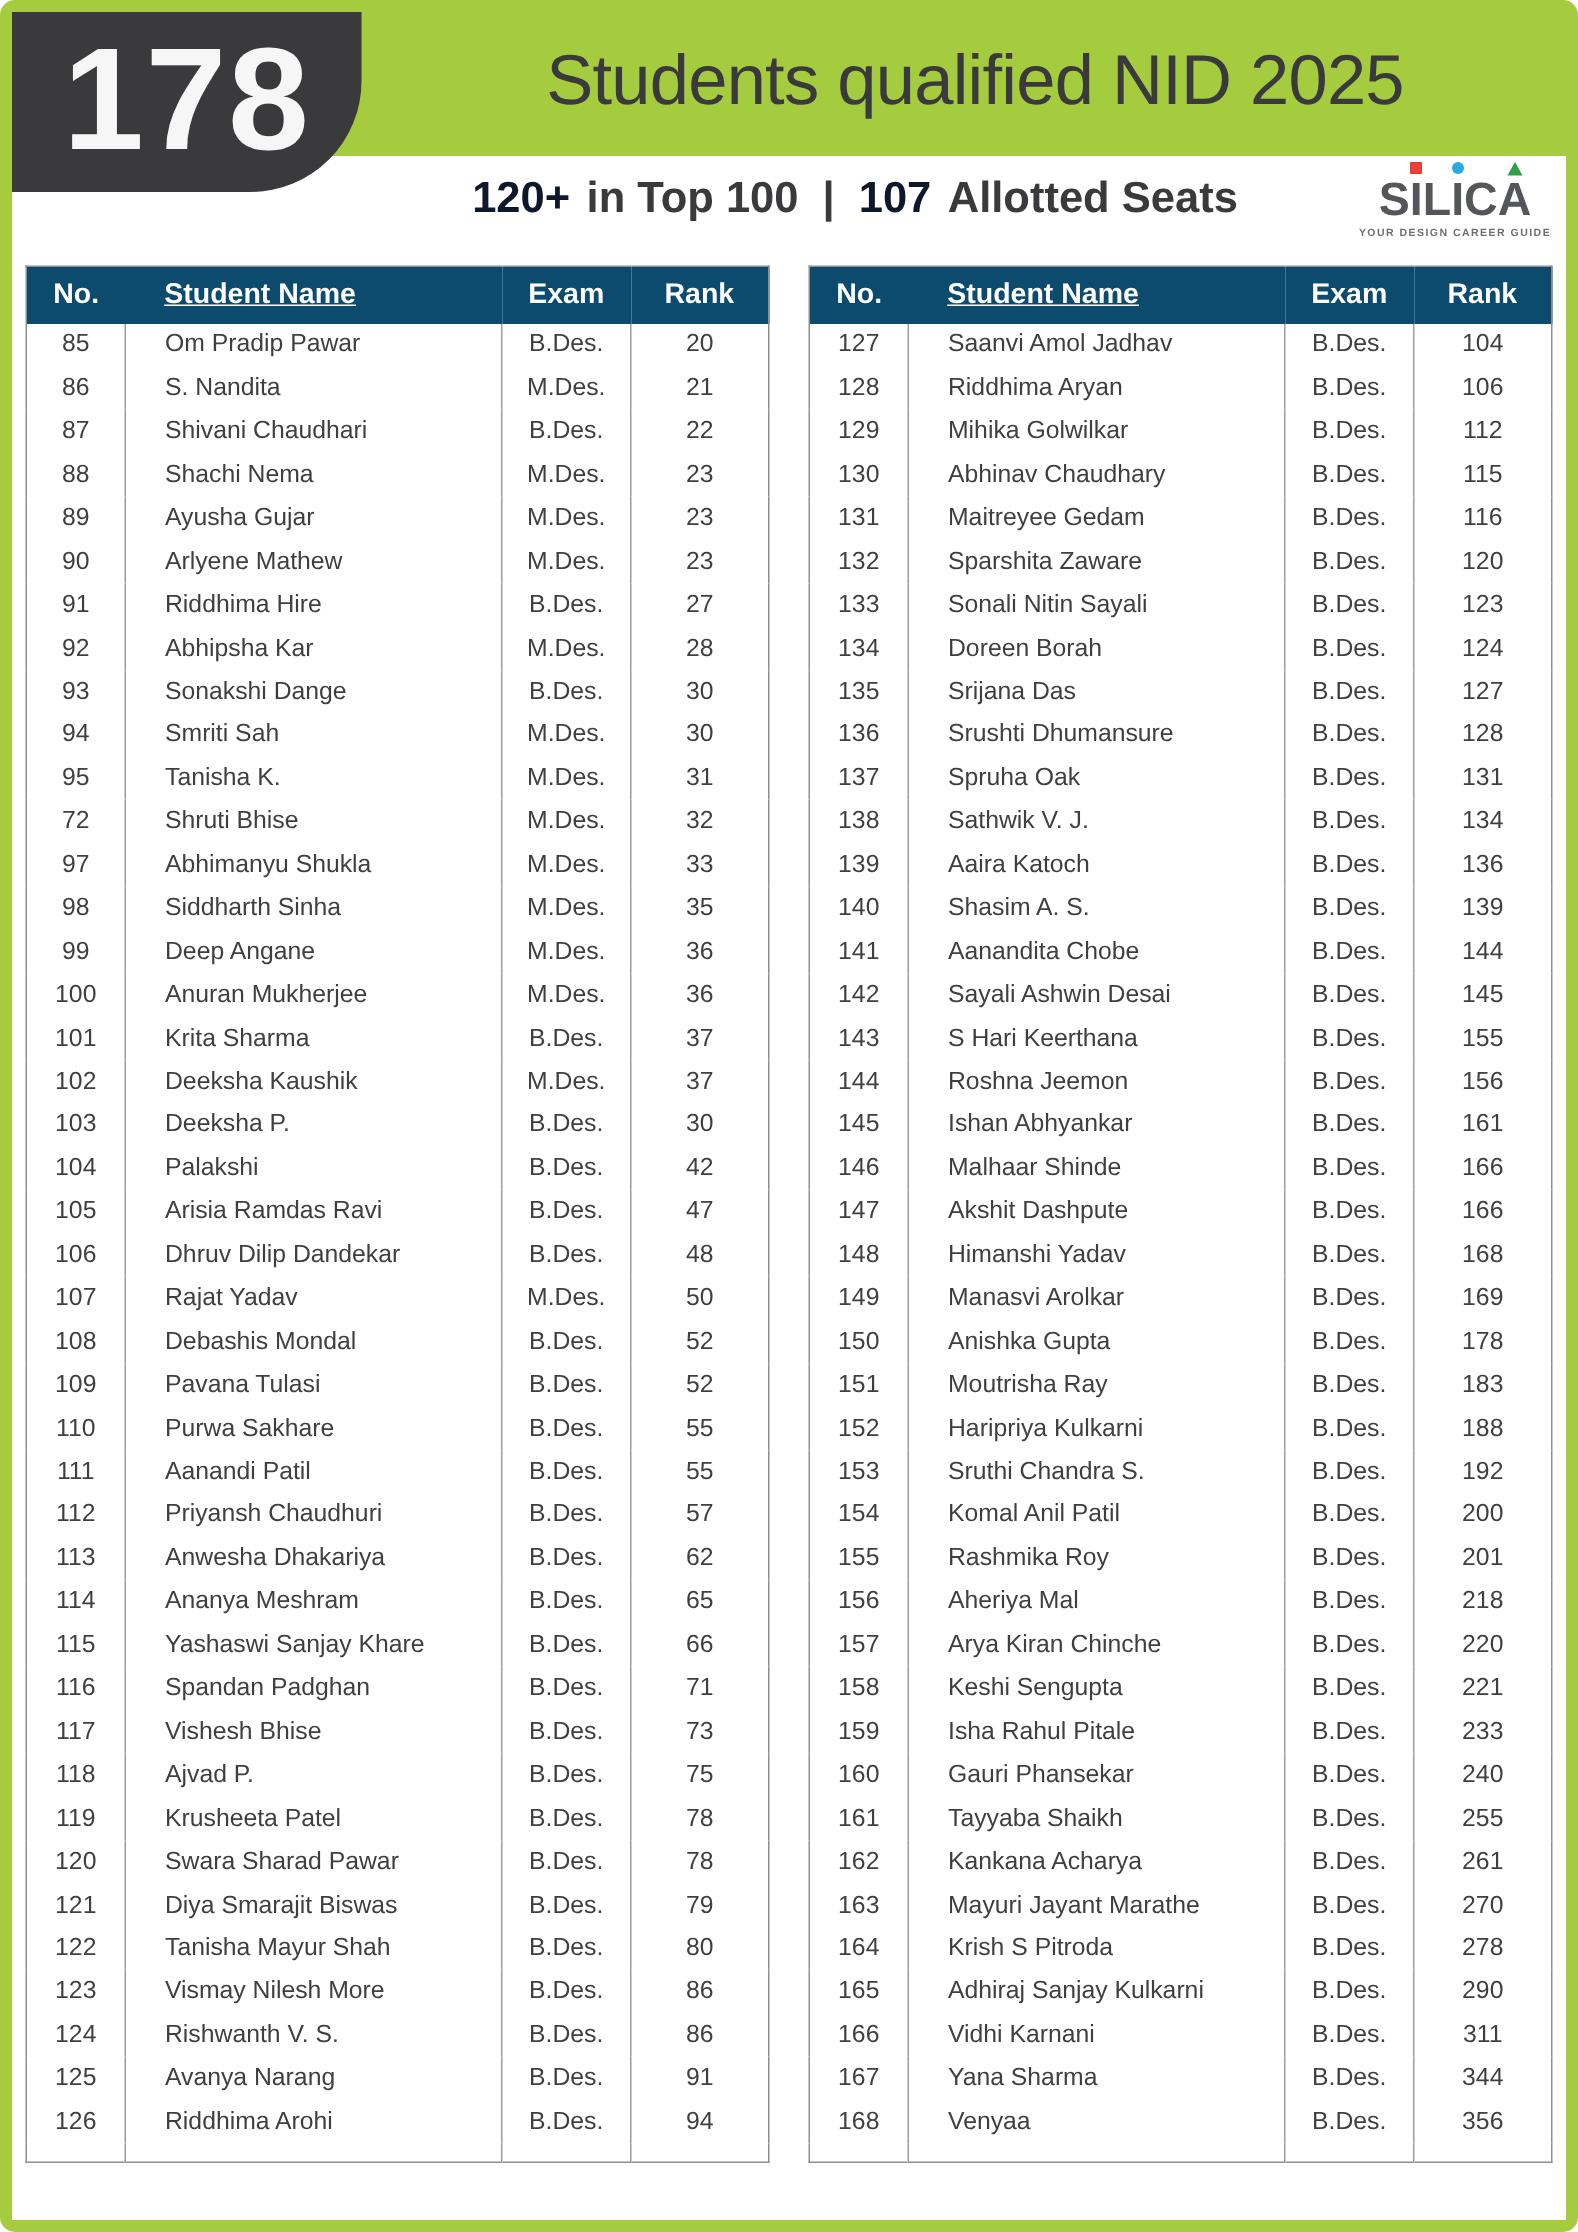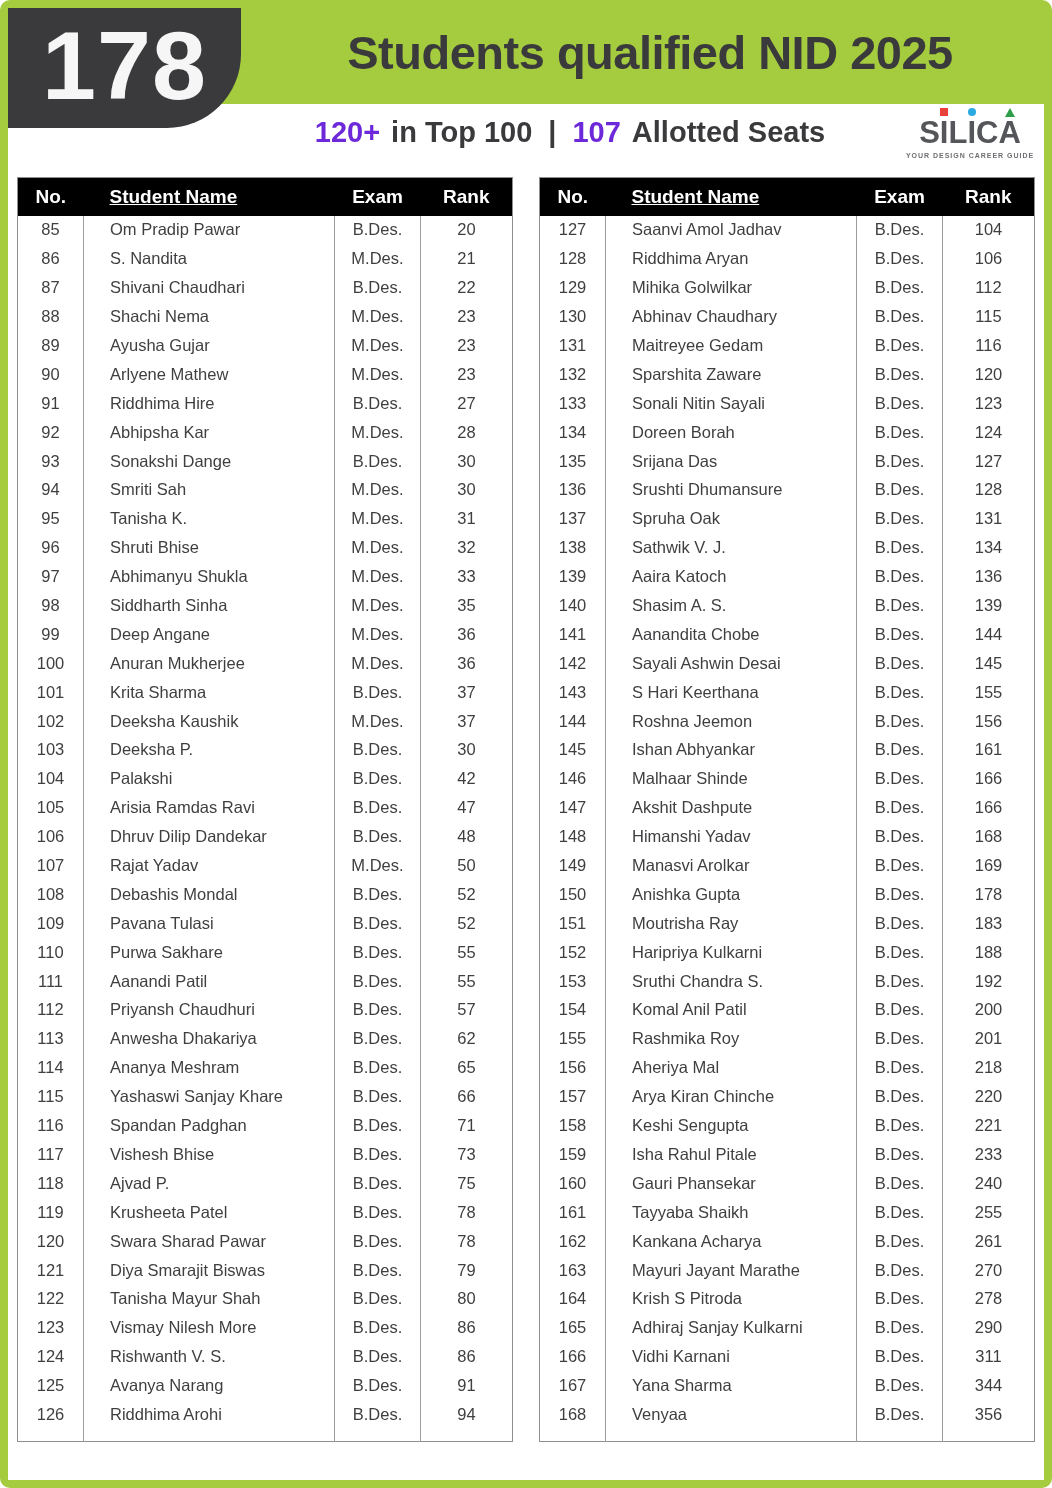--- a/index.html
+++ b/index.html
@@ -28,30 +28,30 @@
     z-index:3;
   }
   .badge span {
     color:#f6f6f6; font-size:97px; font-weight:bold;
     letter-spacing:1px; line-height:1; padding-bottom:6px;
   }
   
   .title {
     position:absolute; left:255px; top:0; width:790px; height:104px;
     display:flex; align-items:center; justify-content:center;
-    color:#3a3a3c; font-size:47px; font-weight:bold; letter-spacing:-0.5px;
+    color:#3a3a3c; font-size:47px; font-weight:normal; letter-spacing:-0.5px;
     white-space:nowrap;
   }
   
   .stats {
     position:absolute; left:240px; top:104px; width:660px; height:56px;
     display:flex; align-items:center; justify-content:center;
     font-size:29px; font-weight:bold; color:#3a3a3c; white-space:nowrap;
   }
-  .stats .accent { color:#6d28d9; }
+  .stats .accent { color:#0f172a; }
   .stats .lbl { margin-left:11px; }
   .stats .divider { margin:0 16px; font-weight:bold; color:#3a3a3c; }
   .stats .val2 { }
   
   .logo {
     position:absolute; right:16px; top:110px; width:132px;
     text-align:center; z-index:2;
   }
   .logo-word {
     display:flex; justify-content:center; align-items:flex-end;
@@ -81,21 +81,21 @@
   }
   table.students {
     flex:1; border-collapse:collapse; table-layout:fixed;
     border:1.5px solid #8f8f8f;
     background:#fff;
   }
   table.students col.w-no   { width:66px; }
   table.students col.w-exam { width:86px; }
   table.students col.w-rank { width:92px; }
   table.students th {
-    background:#000000; color:#ffffff;
+    background:#0c4a6e; color:#ffffff;
     font-size:19px; font-weight:bold; height:38px;
     border:none; text-align:center; vertical-align:middle;
   }
   table.students th.c-name { text-align:left; padding-left:26px;text-decoration:underline; }
   table.students td {
     height:28.9px; font-size:16.5px; color:#3f3f41;
     text-align:center; vertical-align:middle;
     border-top:none; border-bottom:none;
     white-space:nowrap; overflow:hidden;
   }
@@ -215,21 +215,21 @@
             <td class="c-exam">M.Des.</td>
             <td class="c-rank">30</td>
           </tr>
           <tr>
             <td class="c-no">95</td>
             <td class="c-name">Tanisha K.</td>
             <td class="c-exam">M.Des.</td>
             <td class="c-rank">31</td>
           </tr>
           <tr>
-            <td class="c-no">96</td>
+            <td class="c-no">72</td>
             <td class="c-name">Shruti Bhise</td>
             <td class="c-exam">M.Des.</td>
             <td class="c-rank">32</td>
           </tr>
           <tr>
             <td class="c-no">97</td>
             <td class="c-name">Abhimanyu Shukla</td>
             <td class="c-exam">M.Des.</td>
             <td class="c-rank">33</td>
           </tr>

